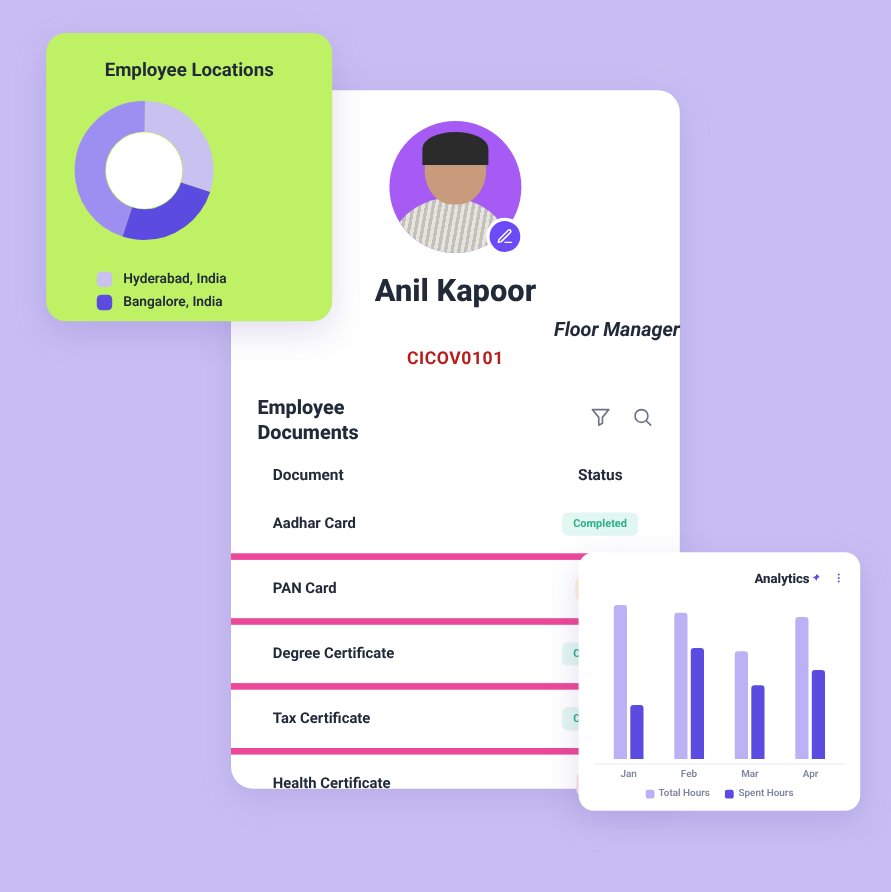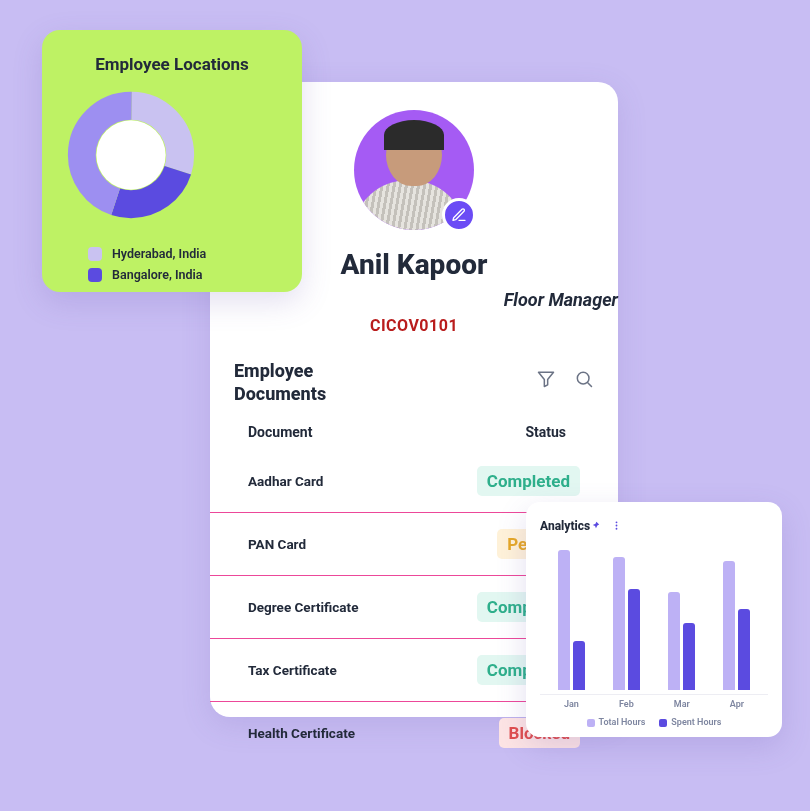--- a/index.html
+++ b/index.html
@@ -129,28 +129,28 @@
   font-size: 14px;
   font-weight: 700;
   color: #222A3A;
   gap: 16px;
 }
 .doc-row {
   display: flex;
   justify-content: space-between;
   align-items: center;
   padding: 16px 38px;
-  border-bottom: 1px solid #ec4899;
+  border-bottom: 6px solid #ec4899;
   font-size: 13.5px;
   font-weight: 700;
   color: #222A3A;
 }
 .doc-row:last-child { border-bottom: none; }
 .status-badge {
-  font-size: 17px;
+  font-size: 10px;
   font-weight: 700;
   padding: 5px 10px;
   border-radius: 5px;
   display: inline-block;
 }
 .status-completed { background: #E2F7F1; color: #2EAF8B; }
 .status-pending   { background: #FFF2D9; color: #E6A827; }
 .status-blocked   { background: #FDE4E4; color: #E04E4E; }
 
 
@@ -200,21 +200,21 @@
   top: 502px;
   width: 256px;
   background: #fff;
   border-radius: 14px;
   box-shadow: 0 10px 30px rgba(99,80,170,0.18);
   padding: 14px 14px 10px 14px;
 }
 .analytics-header {
   display: flex;
   align-items: center;
-  justify-content: flex-start;
+  justify-content: flex-end;
   margin-bottom: 10px;
 }
 .analytics-title {
   font-size: 12px;
   font-weight: 800;
   color: #222A3A;
 }
 .analytics-header-icons { display: flex; gap: 10px; align-items: center; }
 .chart-area {
   height: 150px;

